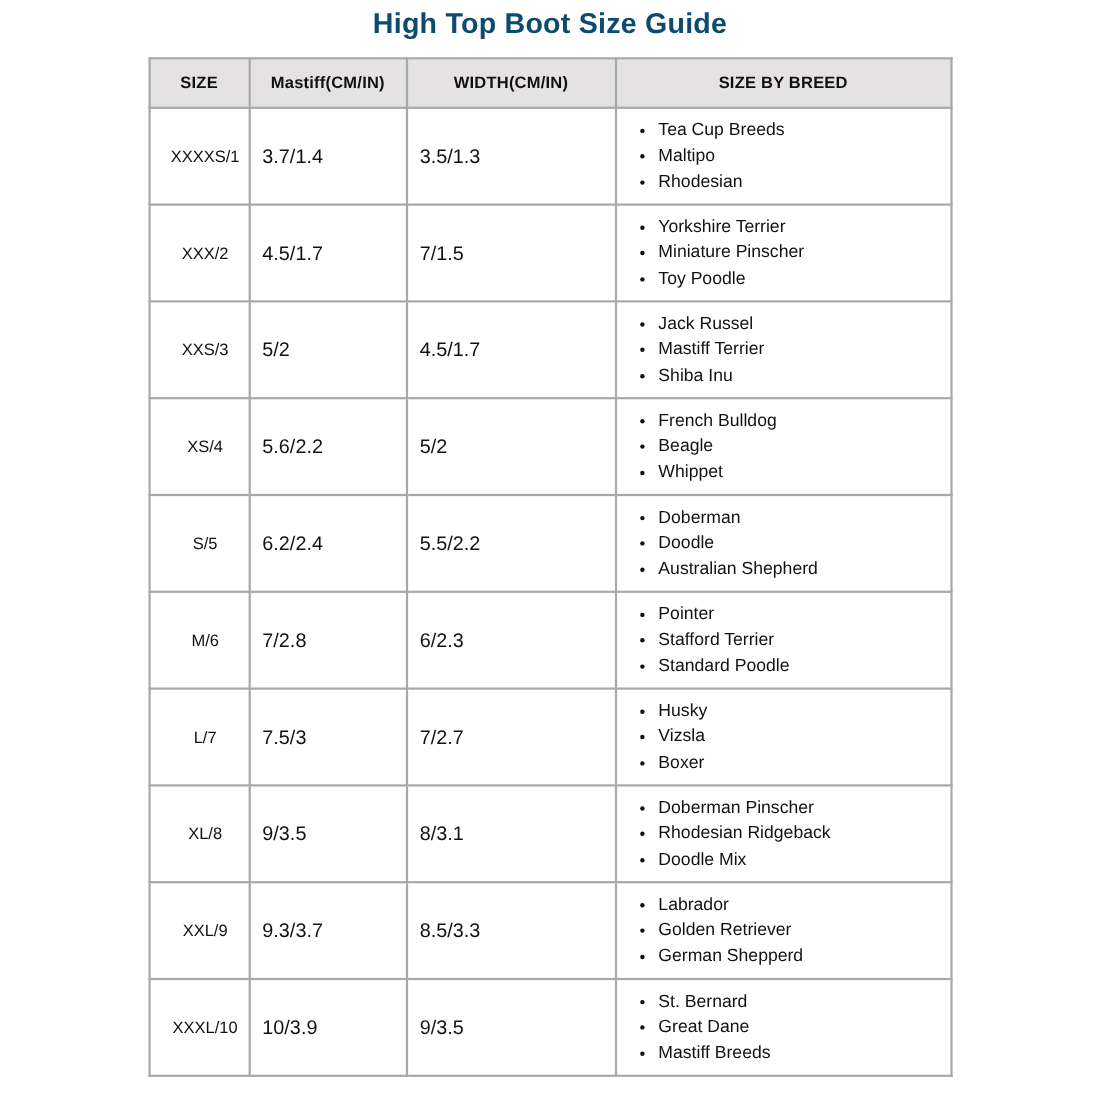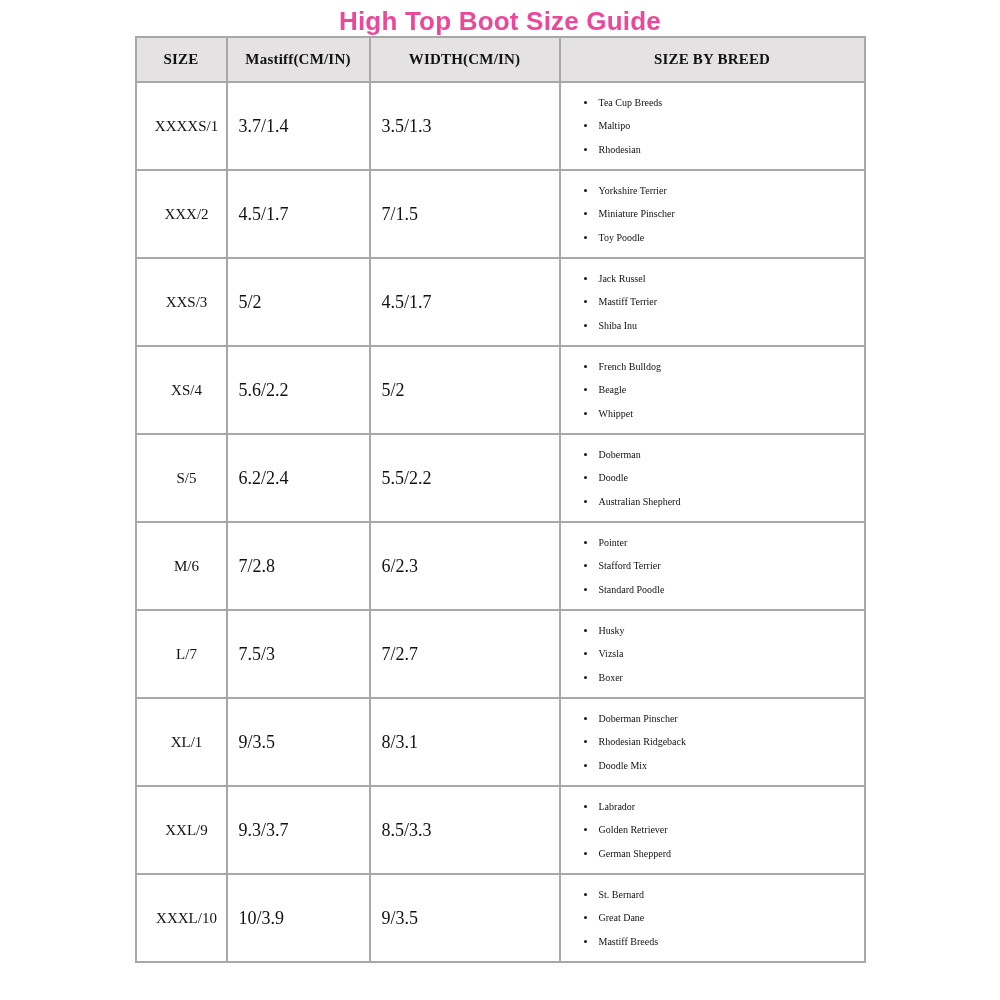--- a/index.html
+++ b/index.html
@@ -20,30 +20,29 @@
     font-family: "Liberation Sans", sans-serif;
     color: var(--text-color);
     overflow: hidden;
   }
   .page-title {
     margin: 6px 0 0 0;
     text-align: center;
     font-size: 26px;
     font-weight: 700;
     line-height: 30px;
-    color: #ec4899;
+    color: #0c4a6e;
     letter-spacing: 0.2px;
   }
   table.size-guide {
-    margin: 0 auto 0 auto;
+    margin: 16px auto 0 auto;
     width: 731px;
     border-collapse: collapse;
     table-layout: fixed;
     border: 2px solid var(--outer-border);
-    font-family: Liberation Serif, serif;
   }
   col.c-size   { width: 91px; }
   col.c-length { width: 143px; }
   col.c-width  { width: 190px; }
   col.c-breed  { width: 305px; }
   th, td {
     border: 2px solid var(--border-color);
     padding: 0;
     vertical-align: middle;
   }
@@ -63,21 +62,21 @@
   td.cell-num {
     font-size: 18px;
   }
   td.cell-breeds { padding-left: 10px; }
   ul.breed-list {
     margin: 0;
     padding-left: 26px;
     list-style: disc;
   }
   ul.breed-list li {
-    font-size: 10px;
+    font-size: 16px;
     line-height: 23.5px;
     padding-left: 2px;
   }
 </style>
 </head>
 <body>
 
 <h1 class="page-title">High Top Boot Size Guide</h1>
 
 <table class="size-guide">
@@ -174,21 +173,21 @@
         <td class="cell-num">7/2.7</td>
         <td class="cell-breeds">
           <ul class="breed-list">
             <li>Husky</li>
             <li>Vizsla</li>
             <li>Boxer</li>
           </ul>
         </td>
       </tr>
       <tr>
-        <td class="cell-size">XL/1</td>
+        <td class="cell-size">XL/8</td>
         <td class="cell-num">9/3.5</td>
         <td class="cell-num">8/3.1</td>
         <td class="cell-breeds">
           <ul class="breed-list">
             <li>Doberman Pinscher</li>
             <li>Rhodesian Ridgeback</li>
             <li>Doodle Mix</li>
           </ul>
         </td>
       </tr>

